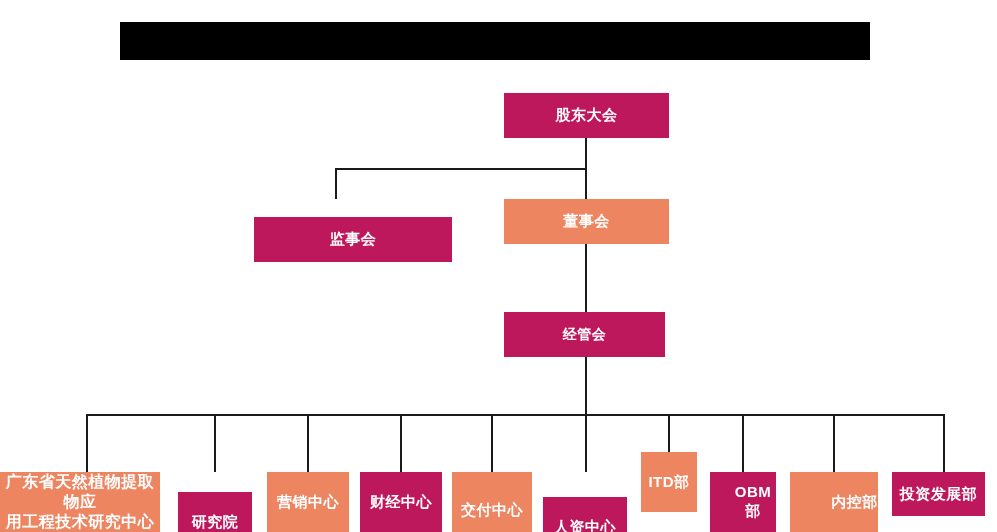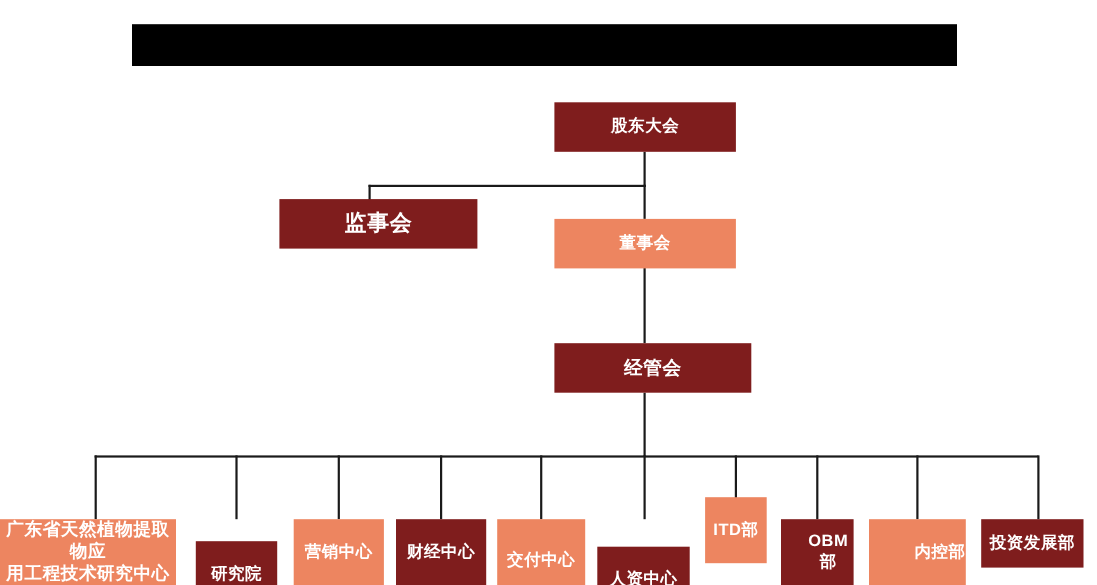--- a/index.html
+++ b/index.html
@@ -32,21 +32,21 @@
     display: flex;
     align-items: center;
     justify-content: center;
     text-align: center;
     color: #ffffff;
     font-weight: bold;
     box-sizing: border-box;
     line-height: 1.25;
     letter-spacing: 0.5px;
   }
-  .node.dark  { background: #7f1d1d; }
+  .node.dark  { background: #be185d; }
   .node.light { background: #ed8560; }
 
   
   .line-v {
     position: absolute;
     width: 2px;
     background: #1a1a1a;
   }
   .line-h {
     position: absolute;
@@ -81,25 +81,25 @@
   <div class="line-v" style="left:400px; top:414px; height:58px;"></div>
   <div class="line-v" style="left:491px; top:414px; height:58px;"></div>
   <div class="line-v" style="left:585px; top:414px; height:58px;"></div>
   <div class="line-v" style="left:668px; top:414px; height:58px;"></div>
   <div class="line-v" style="left:742px; top:414px; height:58px;"></div>
   <div class="line-v" style="left:833px; top:414px; height:58px;"></div>
   <div class="line-v" style="left:943px; top:414px; height:58px;"></div>
 
   <div class="node dark" style="left:504px; top:93px; width:165px; height:45px; font-size:15px;">股东大会</div>
 
-  <div class="node dark" style="left:254px; top:181px; width:180px; height:45px; font-size:20px;">监事会</div>
+  <div class="node dark" style="left:254px; top:217px; width:198px; height:45px; font-size:15px;">监事会</div>
 
   <div class="node light" style="left:504px; top:199px; width:165px; height:45px; font-size:15px;">董事会</div>
 
-  <div class="node dark" style="left:504px; top:312px; width:179px; height:45px; font-size:17px;">经管会</div>
+  <div class="node dark" style="left:504px; top:312px; width:161px; height:45px; font-size:14px;">经管会</div>
 
   <div class="node light" style="left:0px; top:472px; width:160px; height:60px; font-size:16px; flex-direction:column;font-family:Liberation Serif, serif;">
     <span>广东省天然植物提取物应</span>
     <span>用工程技术研究中心</span>
   </div>
 
   <div class="node dark" style="left:178px; top:492px; width:74px; height:60px; font-size:15px;">研究院</div>
 
   <div class="node light" style="left:267px; top:472px; width:82px; height:60px; font-size:15px;">营销中心</div>
 

